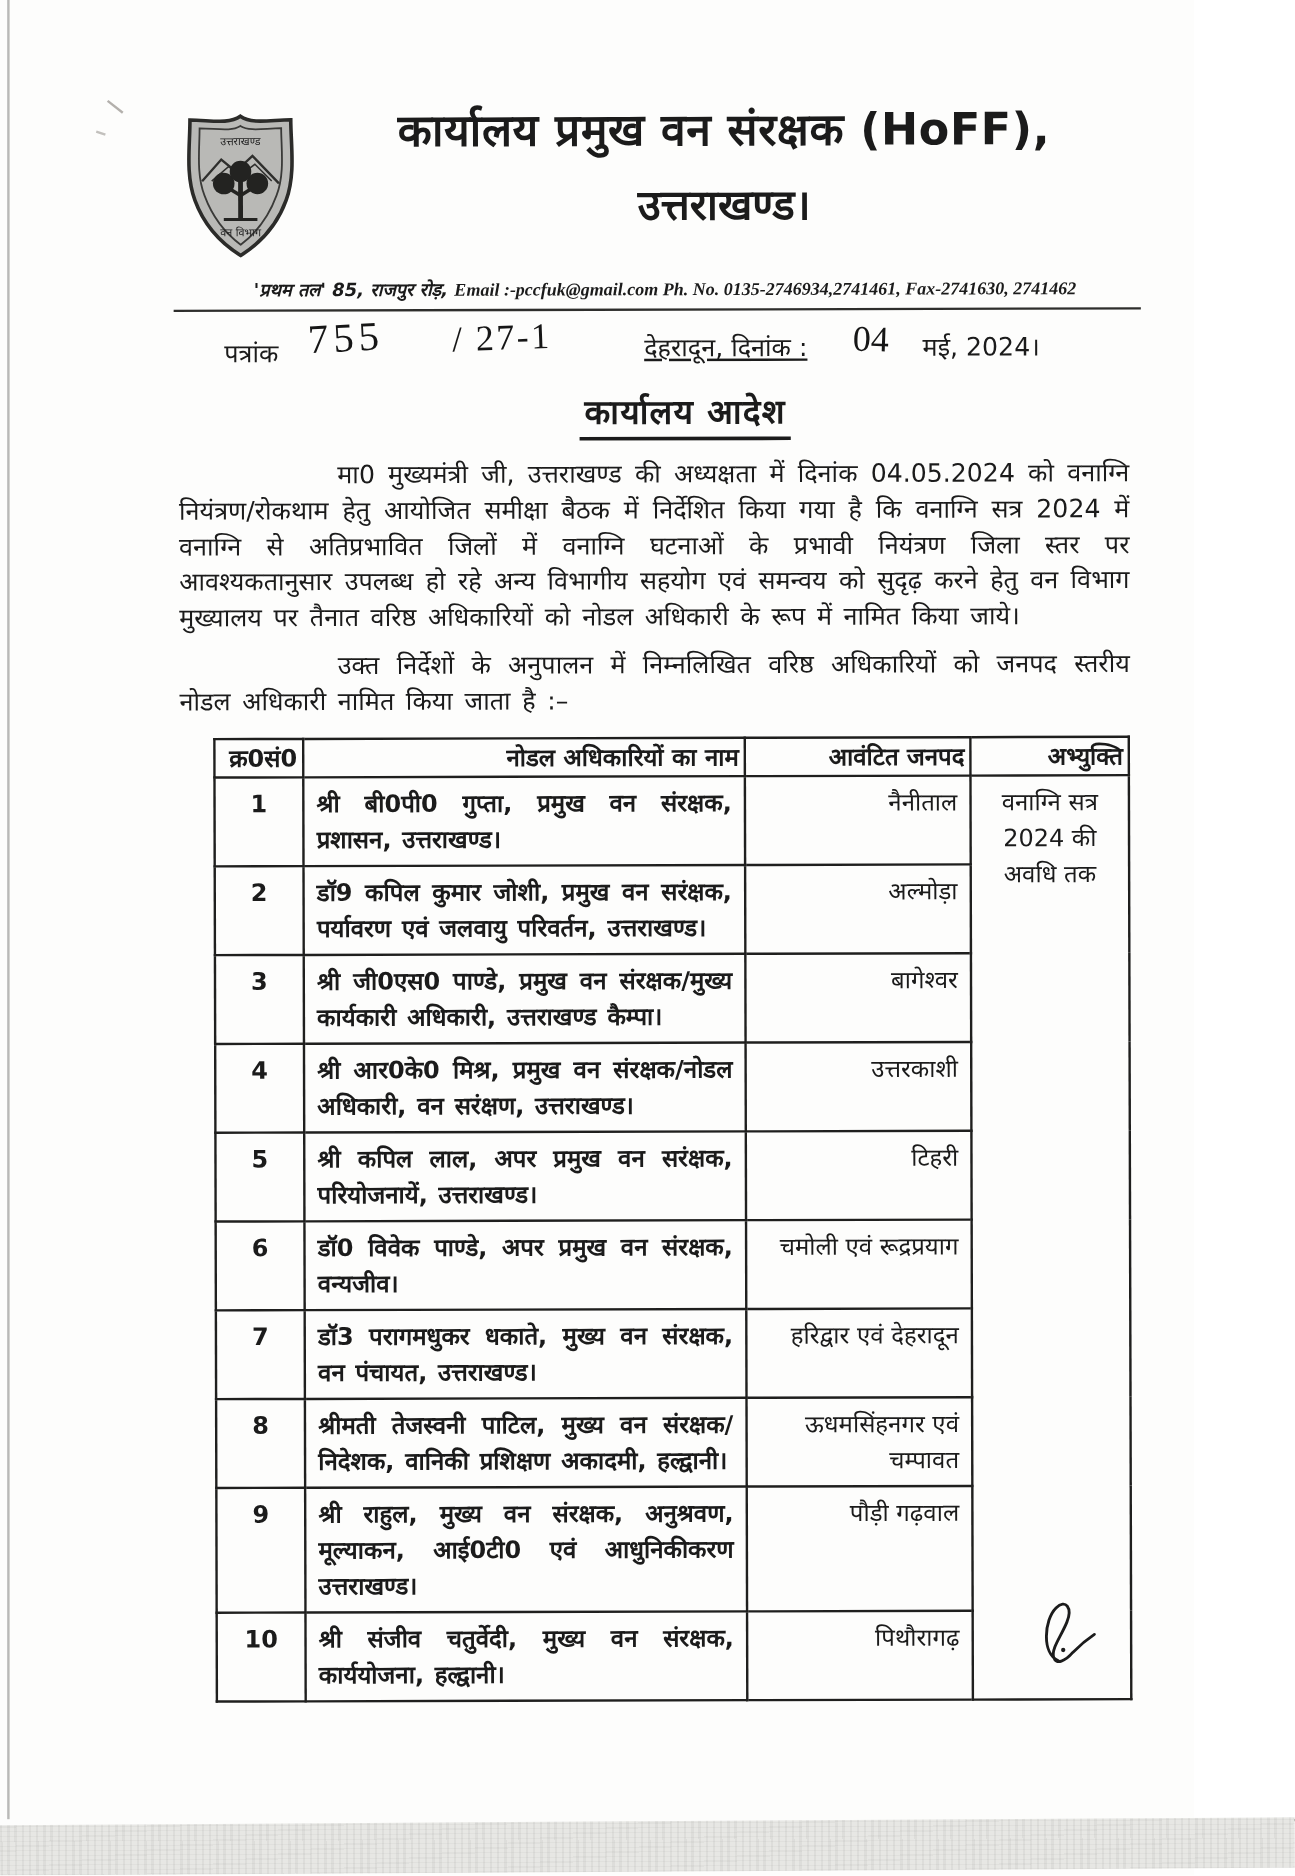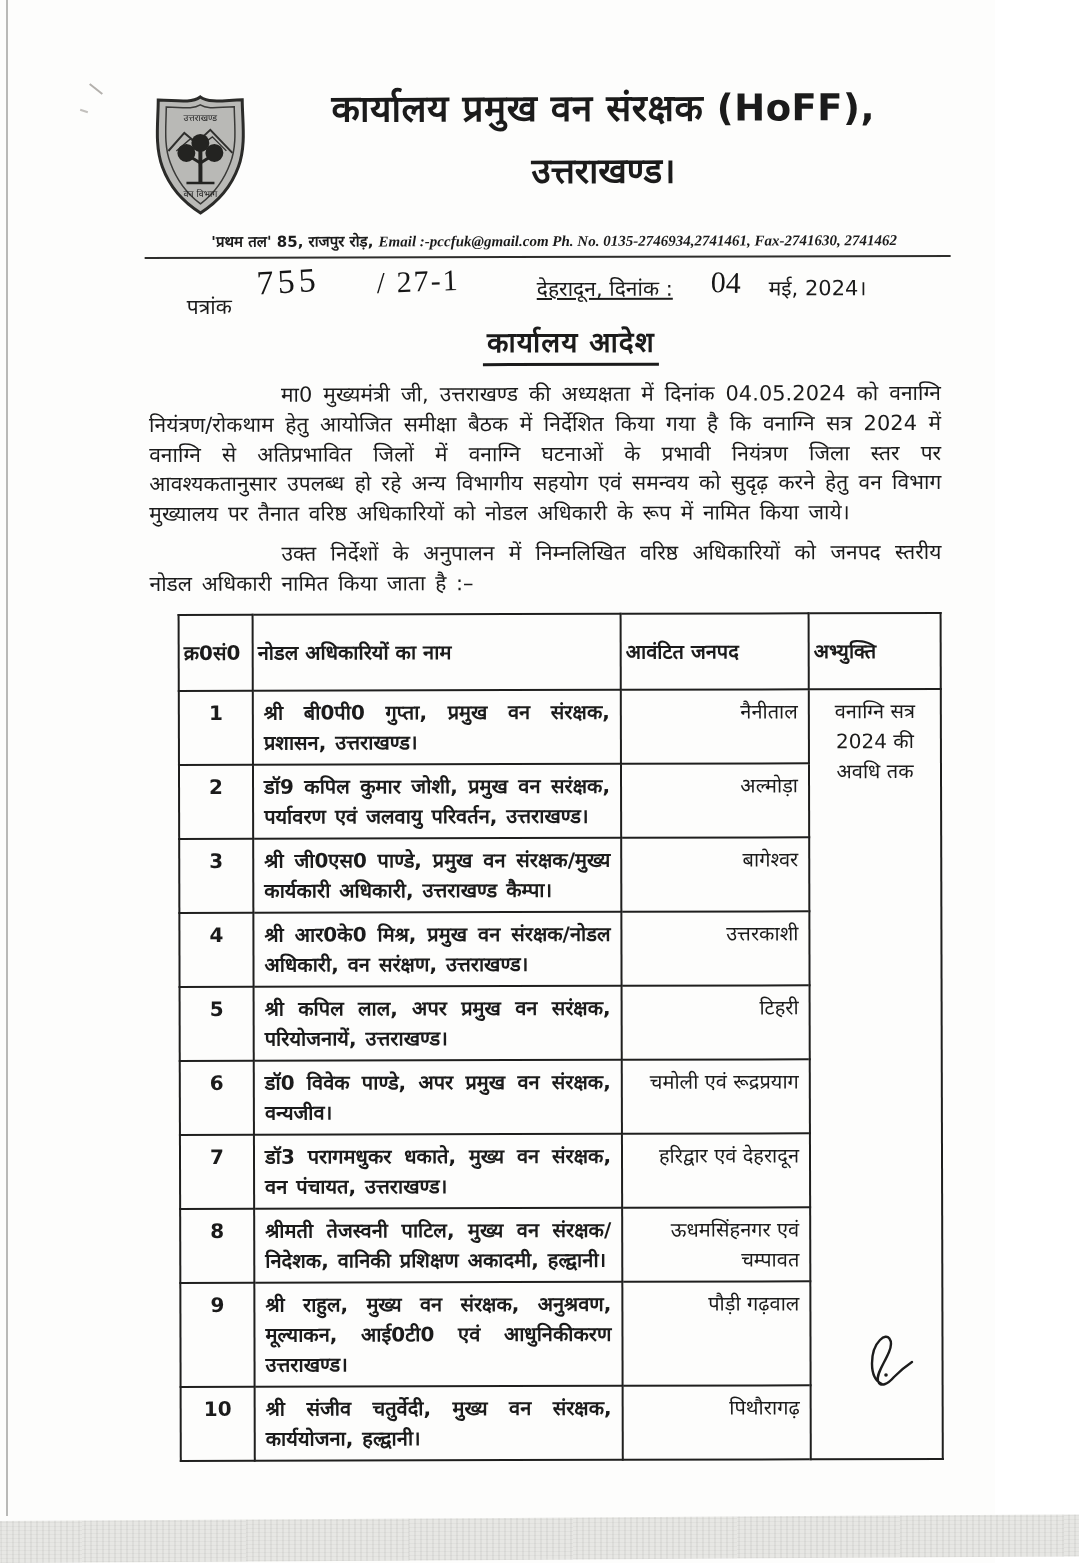--- a/index.html
+++ b/index.html
@@ -21,47 +21,47 @@
 
   .content{position:absolute;left:150px;top:86px;width:800px;transform:rotate(-0.15deg);}
 
   
   .letterhead{position:relative;min-height:128px;}
   .emblem{position:absolute;left:2px;top:6px;}
   .lh-titles{margin-left:110px;text-align:center;}
   .lh-line1{font-size:37px;font-weight:bold;letter-spacing:0.5px;line-height:1.25;}
   .lh-line2{font-size:35px;font-weight:bold;margin-top:14px;}
   .address{margin-top:16px;text-align:center;font-size:15px;font-weight:bold;white-space:nowrap;}
-  .address .hindi{margin-left:11px;}
+  .address .hindi{font-style:italic;margin-left:11px;}
   .address .contact{font-family:"Liberation Serif","DejaVu Serif",serif;font-style:italic;}
   .rule{margin-top:6px;margin-left:-4px;width:806px;height:2px;background:#2e2e2c;}
 
   
   .ref-row{position:relative;margin-top:6px;height:46px;font-size:21px;}
-  .ref-label{position:absolute;left:38px;top:27px;}
+  .ref-label{position:absolute;left:38px;top:14px;}
   .hw{font-family:cursive;color:#161616;}
   .hw-no{position:absolute;left:108px;top:-2px;font-size:34px;transform:rotate(-3deg);letter-spacing:4px;}
   .hw-no-suffix{position:absolute;left:228px;top:0px;font-size:30px;transform:rotate(-2deg);letter-spacing:2px;}
   .ref-place{position:absolute;left:388px;top:10px;text-decoration:underline;}
   .hw-date{position:absolute;left:562px;top:2px;font-size:30px;transform:rotate(2deg);}
   .ref-date-rest{position:absolute;left:620px;top:10px;}
 
   
   .order-title-wrap{text-align:center;margin-top:12px;}
   .order-title{display:inline-block;font-size:28px;font-weight:bold;border-bottom:3px solid #1b1b1b;padding:0 4px 3px 4px;letter-spacing:1px;margin-left:44px;}
 
   
   .para{width:792px;font-size:21px;line-height:1.42;text-align:justify;margin:14px 0 0 0;word-spacing:3px;}
   .para.p1{text-indent:132px;}
   .para.p2{text-indent:132px;margin-top:10px;}
 
   
   table.doc{border-collapse:collapse;margin:14px 0 0 28px;width:762px;table-layout:fixed;}
   table.doc th,table.doc td{border:2px solid #1f1f1e;padding:6px 10px;vertical-align:top;font-size:20px;line-height:1.5;}
-  table.doc th{font-weight:bold;text-align:left;padding:22px 4px;}
+  table.doc th{font-weight:bold;text-align:right;padding:0 4px;}
   col.c-sn{width:74px;}
   col.c-name{width:368px;}
   col.c-dist{width:188px;}
   col.c-remark{width:132px;}
   td.sn{text-align:center;font-weight:bold;}
   td.name{text-align:justify;word-spacing:2px;font-weight:bold;}
   td.dist{text-align:right;}
   td.remark{text-align:center;line-height:1.9;}
 
   .signature{position:absolute;left:856px;top:1330px;}

